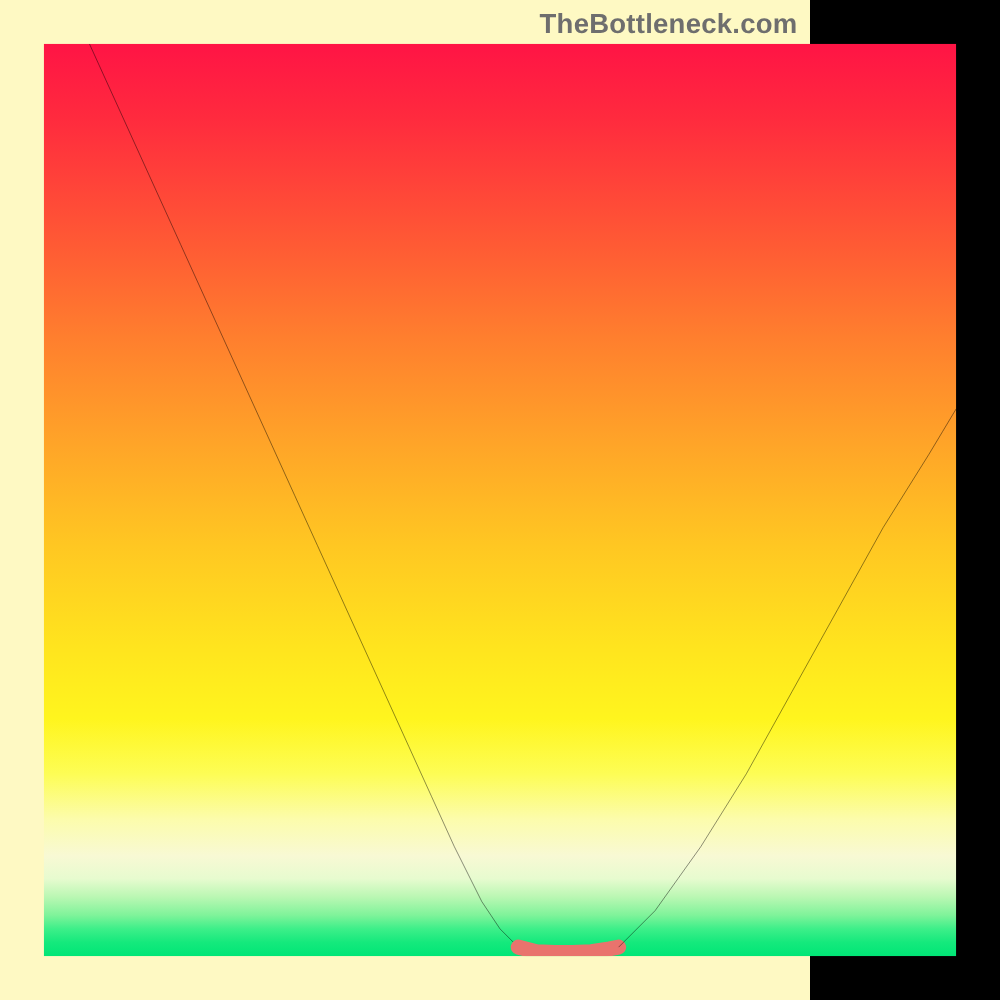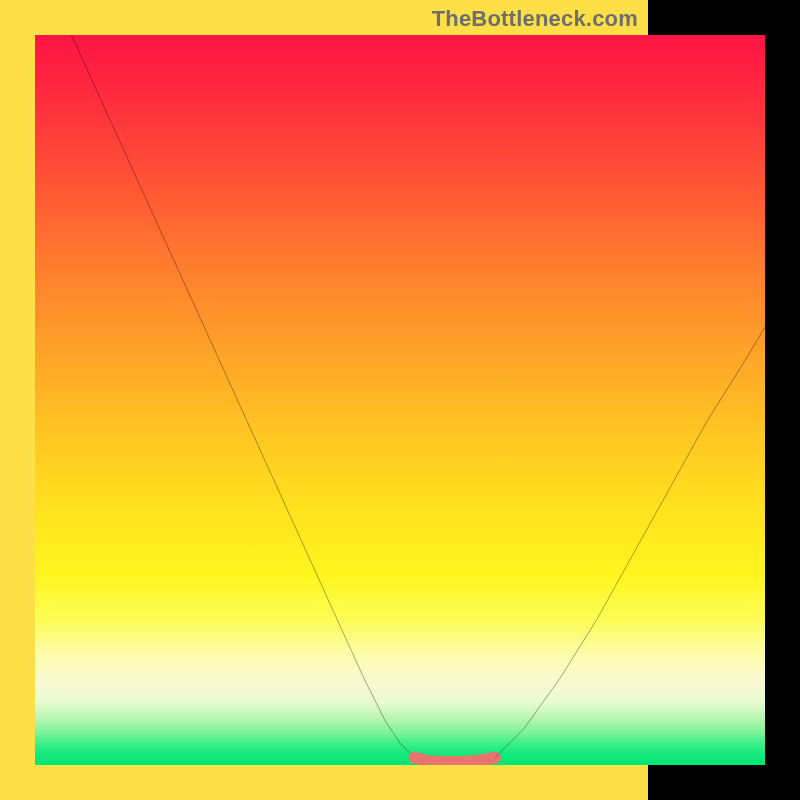--- a/index.html
+++ b/index.html
@@ -8,21 +8,21 @@
     width: 800px;
     height: 800px;
     background: #000;
     overflow: hidden;
     font-family: Arial, Helvetica, sans-serif;
   }
   .frame {
     position: relative;
     width: 648px;
     height: 800px;
-    background: #fde047;
+    background: #fef9c3;
   }
   .watermark {
     position: absolute;
     top: 6px;
     right: 10px;
     font-size: 22px;
     font-weight: 600;
     color: #6e6e6e;
     letter-spacing: 0.2px;
     z-index: 5;

